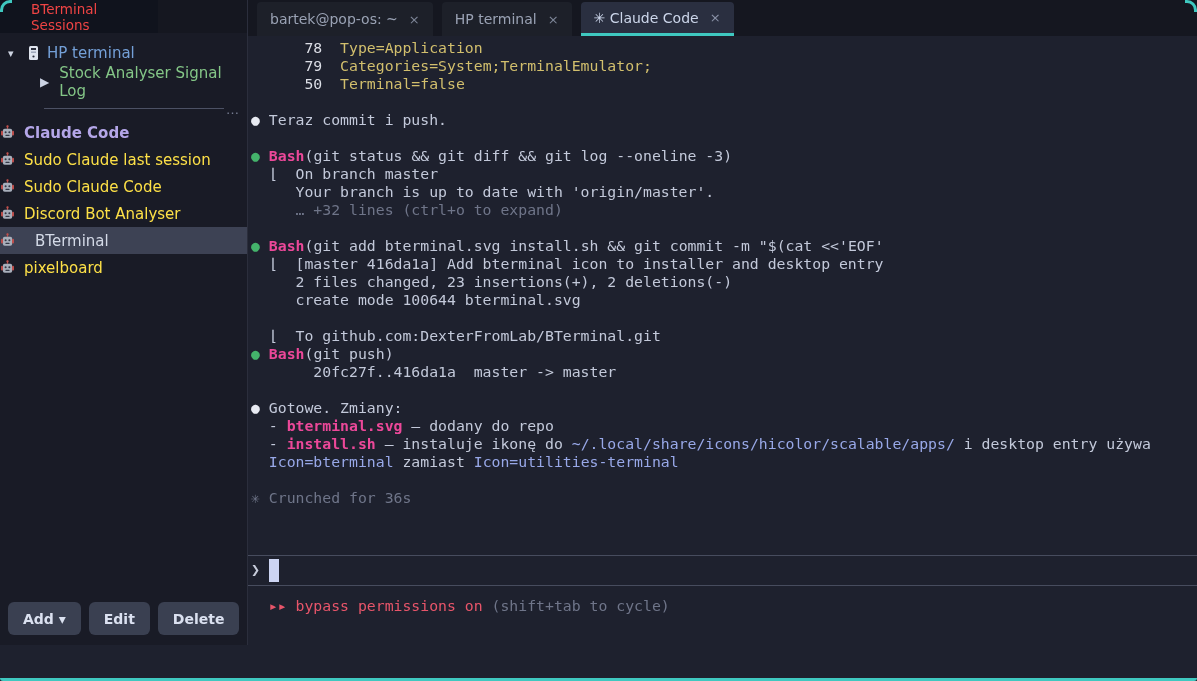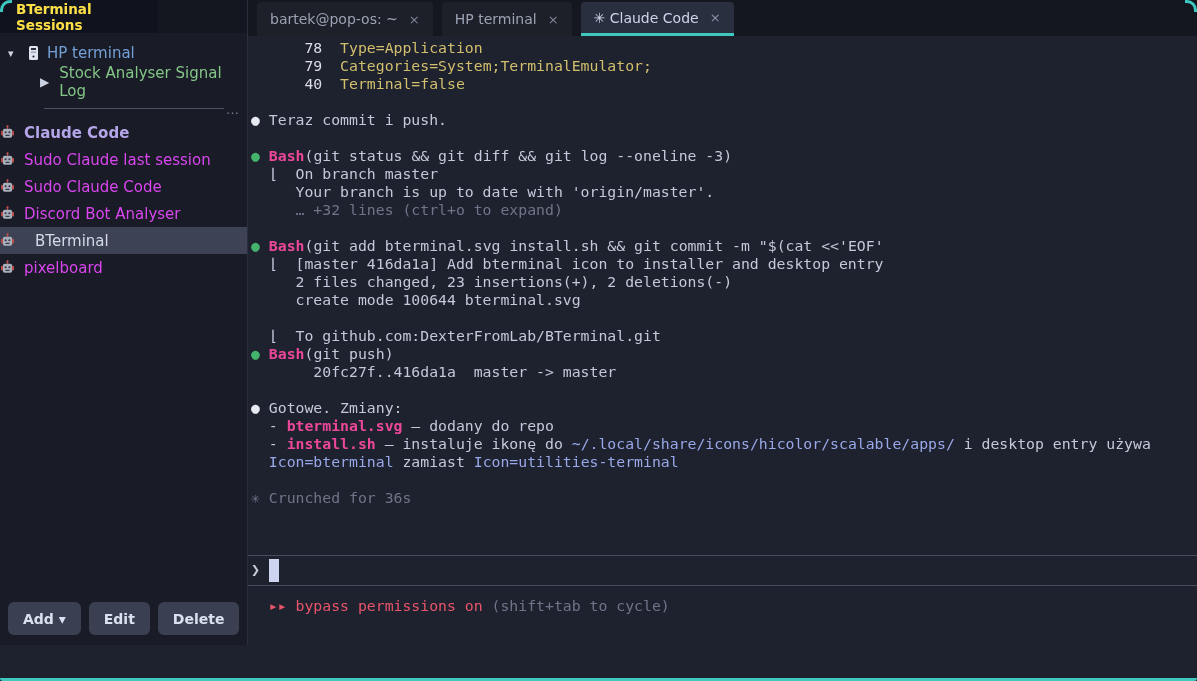--- a/index.html
+++ b/index.html
@@ -18,36 +18,36 @@
   .bottom-accent { position:absolute; bottom:0; left:0; right:0; height:3px; background:#3fc8c0; border-radius:0 0 6px 6px; z-index:5; }
 
   
   .body { display:flex; height:645px; }
   .sidebar { position:relative; width:248px; background:#191b26; border-right:1px solid #2b2e3c; flex:none; }
   .content { flex:1; display:flex; flex-direction:column; min-width:0; }
 
   
   .sb-header { height:33px; background:#151720; }
   .sb-header-box { width:158px; height:100%; background:#10131d; display:flex; align-items:center; padding-left:16px; }
-  .sb-header-box span { font-size:13.5px; font-weight:bold; color:#fde047; }
+  .sb-header-box span { font-size:13.5px; font-weight:normal; color:#ef4444;margin-left:15px; }
   .tree { margin-top:6px; }
   .tree-item { height:28px; display:flex; align-items:center; padding-left:8px; gap:7px; cursor:pointer; }
   .expander { color:#ced4e2; font-size:11px; width:12px; }
   .tree-label { color:#74a0d8; font-size:15px; }
   .tree-child { height:30px; display:flex; align-items:center; padding-left:40px; gap:10px; cursor:pointer; }
   .play { color:#ccd4e4; font-size:12px; }
   .child-label { color:#84c687; font-size:15px; }
   .sb-divider { display:flex; align-items:flex-end; margin:9px 8px 2px 44px; }
   .sb-divider .hr { flex:1; height:1px; background:#4c5164; margin-bottom:5px; }
   .sb-divider .dots { color:#767c90; font-size:13px; line-height:8px; margin-left:2px; }
   #sessions-list { margin-top:5px; }
   .session { height:27px; display:flex; align-items:center; gap:9px; cursor:pointer; }
   .session.selected { background:#3d4254;gap:20px; }
   .session-label { font-size:15px; }
-  .accent-blue { color:#d946ef; }
+  .accent-blue { color:#fde047; }
   .accent-purple { color:#b4a6e8; }
   .bold-label { font-weight:bold; }
   .session.selected .session-label { color:#d4dae7; }
   .robot { flex:none; }
   .sb-buttons { position:absolute; bottom:10px; left:8px; display:flex; gap:8px; }
   .sb-btn { height:33px; padding:0 15px; background:#3a4051; border:none; border-radius:6px; color:#dbe1f0; font-weight:bold; font-size:14px; font-family:"DejaVu Sans", sans-serif; cursor:pointer; }
 
   
   .tabbar { height:36px; background:#151720; display:flex; align-items:flex-end; padding-left:9px; gap:9px; flex:none; }
   .tab { height:34px; display:flex; align-items:center; padding:0 13px; background:#1d2029; border-radius:4px 4px 0 0; cursor:pointer; }
@@ -217,21 +217,21 @@
         <div class="tab active">
           <span class="tab-label">✳ Claude Code</span>
           <span class="tab-close">×</span>
         </div>
       </div>
 
       <div class="terminal">
         <div id="term-lines">
             <div class="tline"><span class="num">      78  </span><span class="yel">Type=Application</span></div>
             <div class="tline"><span class="num">      79  </span><span class="yel">Categories=System;TerminalEmulator;</span></div>
-            <div class="tline"><span class="num">      40  </span><span class="yel">Terminal=false</span></div>
+            <div class="tline"><span class="num">      50  </span><span class="yel">Terminal=false</span></div>
             <div class="tline">&nbsp;</div>
             <div class="tline"><span class="dotw">●</span><span class="txt"> Teraz commit i push.</span></div>
             <div class="tline">&nbsp;</div>
             <div class="tline"><span class="dotg">●</span><span class="txt"> </span><span class="bold">Bash</span><span class="txt">(git status &amp;&amp; git diff &amp;&amp; git log --oneline -3)</span></div>
             <div class="tline"><span class="txt">  ⌊  On branch master</span></div>
             <div class="tline"><span class="txt">     Your branch is up to date with 'origin/master'.</span></div>
             <div class="tline"><span class="dim">     … +32 lines (ctrl+o to expand)</span></div>
             <div class="tline">&nbsp;</div>
             <div class="tline"><span class="dotg">●</span><span class="txt"> </span><span class="bold">Bash</span><span class="txt">(git add bterminal.svg install.sh &amp;&amp; git commit -m "$(cat &lt;&lt;'EOF'</span></div>
             <div class="tline"><span class="txt">  ⌊  [master 416da1a] Add bterminal icon to installer and desktop entry</span></div>

